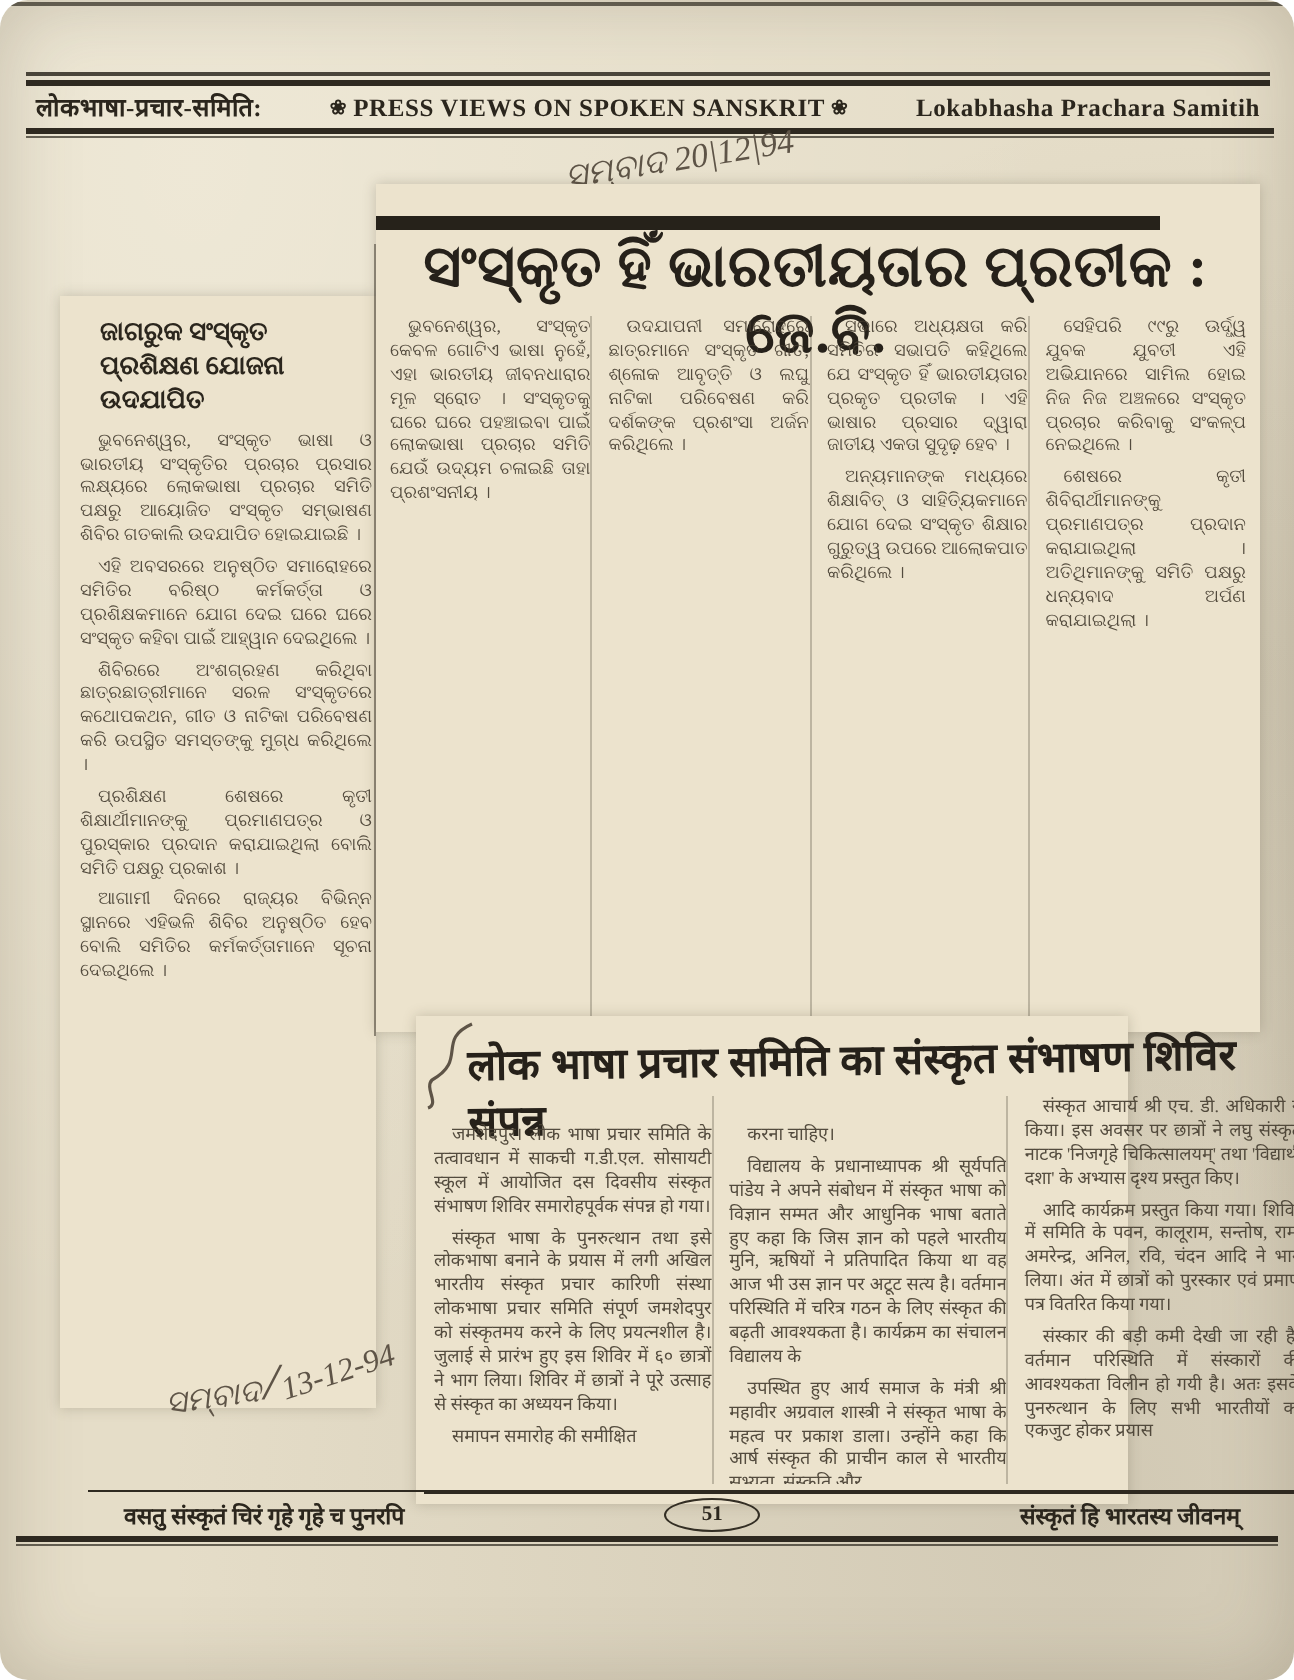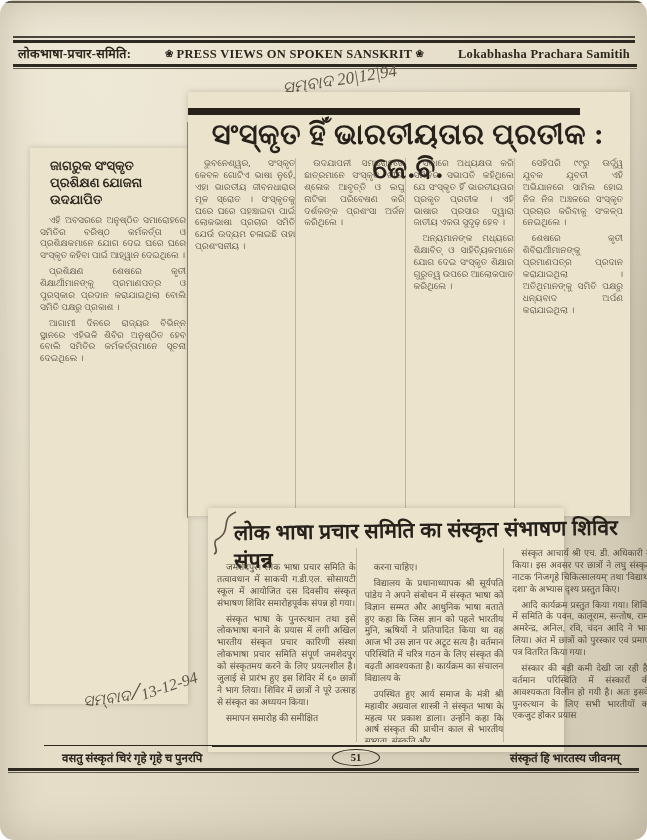--- a/index.html
+++ b/index.html
@@ -65,21 +65,23 @@
   <div class="abs rule" style="left:13px;top:68px;width:624px;height:1px;opacity:.7;"></div>
 
   <div class="abs hand" style="left:282px;top:70px;font-size:17px;transform:rotate(-9deg);">ସମ୍ବାଦ  20|12|94</div>
 
   <div class="abs clip" style="left:30px;top:148px;width:158px;height:556px;padding:10px 2px 8px 10px;box-sizing:border-box;">
     <div class="lc-headline">
       <div>ଜାଗରୁକ ସଂସ୍କୃତ</div>
       <div>ପ୍ରଶିକ୍ଷଣ ଯୋଜନା ଉଦଯାପିତ</div>
     </div>
     <div class="news" style="margin-top:6px;height:470px;">
+        <p>ଭୁବନେଶ୍ୱର, ସଂସ୍କୃତ ଭାଷା ଓ ଭାରତୀୟ ସଂସ୍କୃତିର ପ୍ରଚାର ପ୍ରସାର ଲକ୍ଷ୍ୟରେ ଲୋକଭାଷା ପ୍ରଚାର ସମିତି ପକ୍ଷରୁ ଆୟୋଜିତ ସଂସ୍କୃତ ସମ୍ଭାଷଣ ଶିବିର ଗତକାଲି ଉଦଯାପିତ ହୋଇଯାଇଛି ।</p>
         <p>ଏହି ଅବସରରେ ଅନୁଷ୍ଠିତ ସମାରୋହରେ ସମିତିର ବରିଷ୍ଠ କର୍ମକର୍ତ୍ତା ଓ ପ୍ରଶିକ୍ଷକମାନେ ଯୋଗ ଦେଇ ଘରେ ଘରେ ସଂସ୍କୃତ କହିବା ପାଇଁ ଆହ୍ୱାନ ଦେଇଥିଲେ ।</p>
+        <p>ଶିବିରରେ ଅଂଶଗ୍ରହଣ କରିଥିବା ଛାତ୍ରଛାତ୍ରୀମାନେ ସରଳ ସଂସ୍କୃତରେ କଥୋପକଥନ, ଗୀତ ଓ ନାଟିକା ପରିବେଷଣ କରି ଉପସ୍ଥିତ ସମସ୍ତଙ୍କୁ ମୁଗ୍ଧ କରିଥିଲେ ।</p>
         <p>ପ୍ରଶିକ୍ଷଣ ଶେଷରେ କୃତୀ ଶିକ୍ଷାର୍ଥୀମାନଙ୍କୁ ପ୍ରମାଣପତ୍ର ଓ ପୁରସ୍କାର ପ୍ରଦାନ କରାଯାଇଥିଲା ବୋଲି ସମିତି ପକ୍ଷରୁ ପ୍ରକାଶ ।</p>
         <p>ଆଗାମୀ ଦିନରେ ରାଜ୍ୟର ବିଭିନ୍ନ ସ୍ଥାନରେ ଏହିଭଳି ଶିବିର ଅନୁଷ୍ଠିତ ହେବ ବୋଲି ସମିତିର କର୍ମକର୍ତ୍ତାମାନେ ସୂଚନା ଦେଇଥିଲେ ।</p>
       </div>
   </div>
 
   <div class="abs vrule" style="left:187px;top:122px;width:1px;height:396px;"></div>
 
   <div class="abs clip" style="left:188px;top:92px;width:442px;height:424px;">
     <div class="abs" style="left:0;top:16px;width:392px;height:7px;background:#26221a;"></div>
     <div class="abs mc-headline" style="left:4px;top:26px;width:432px;">ସଂସ୍କୃତ ହିଁ ଭାରତୀୟତାର ପ୍ରତୀକ : ଜେ.ବି.</div>

